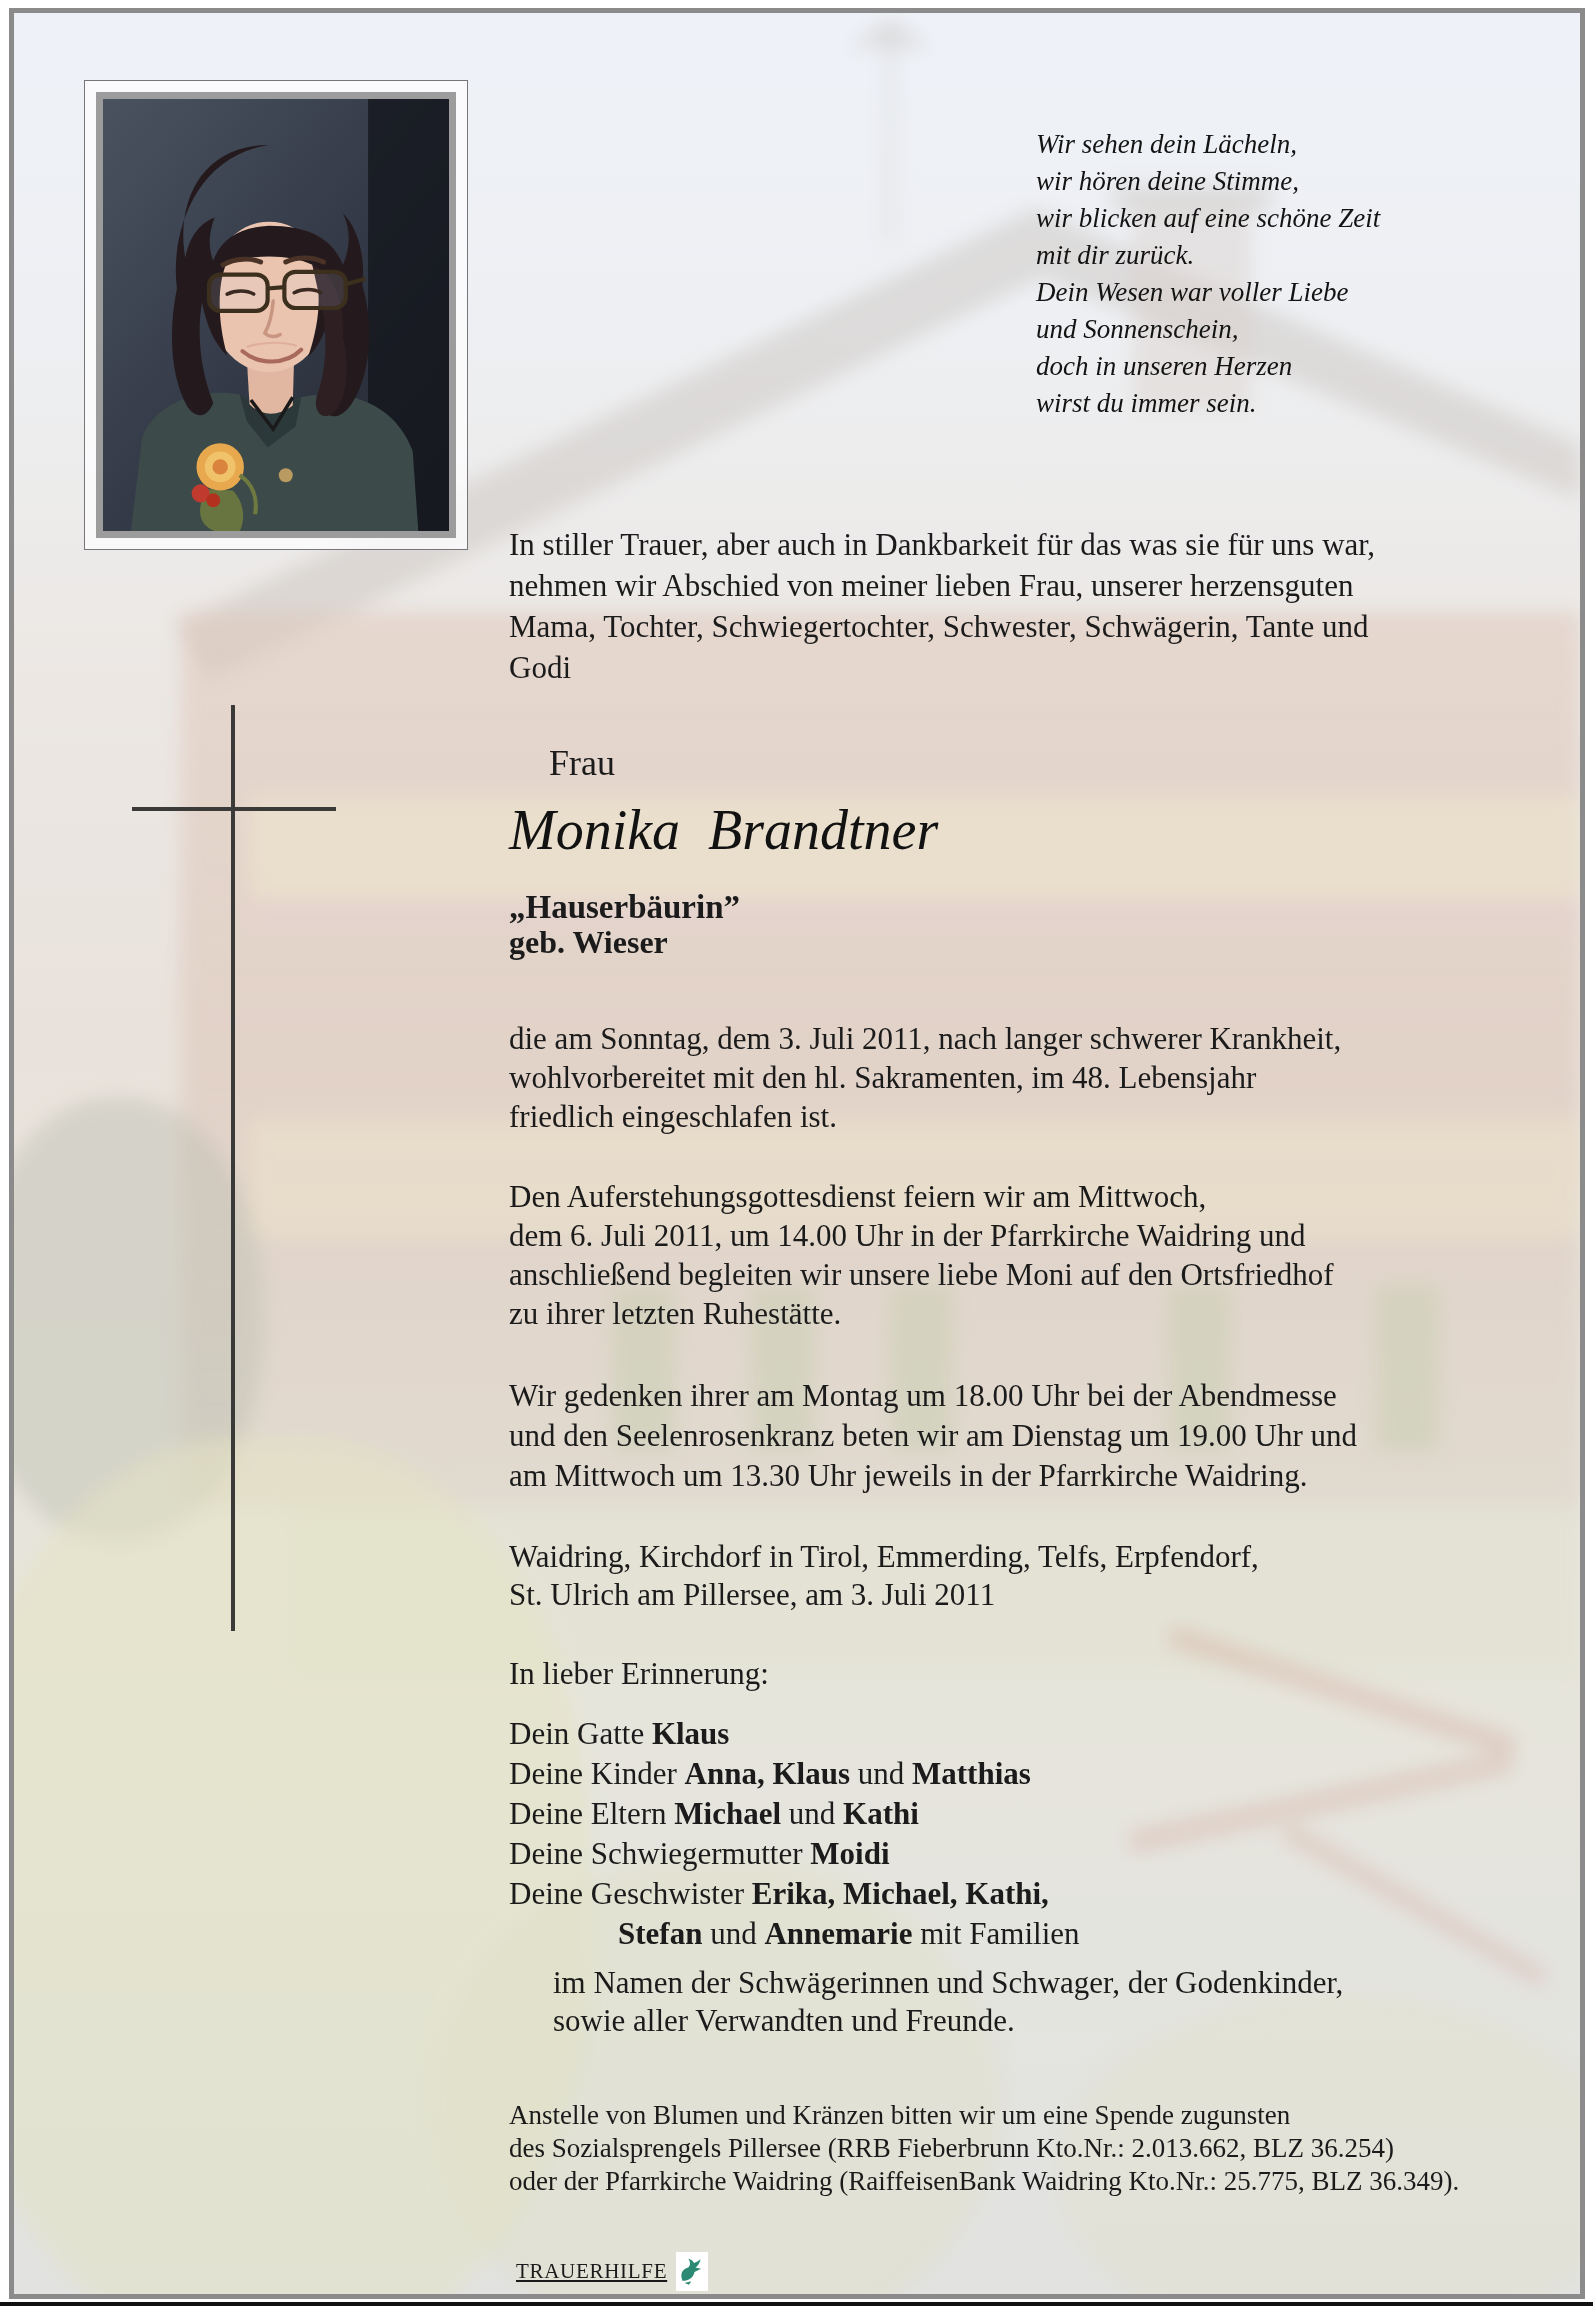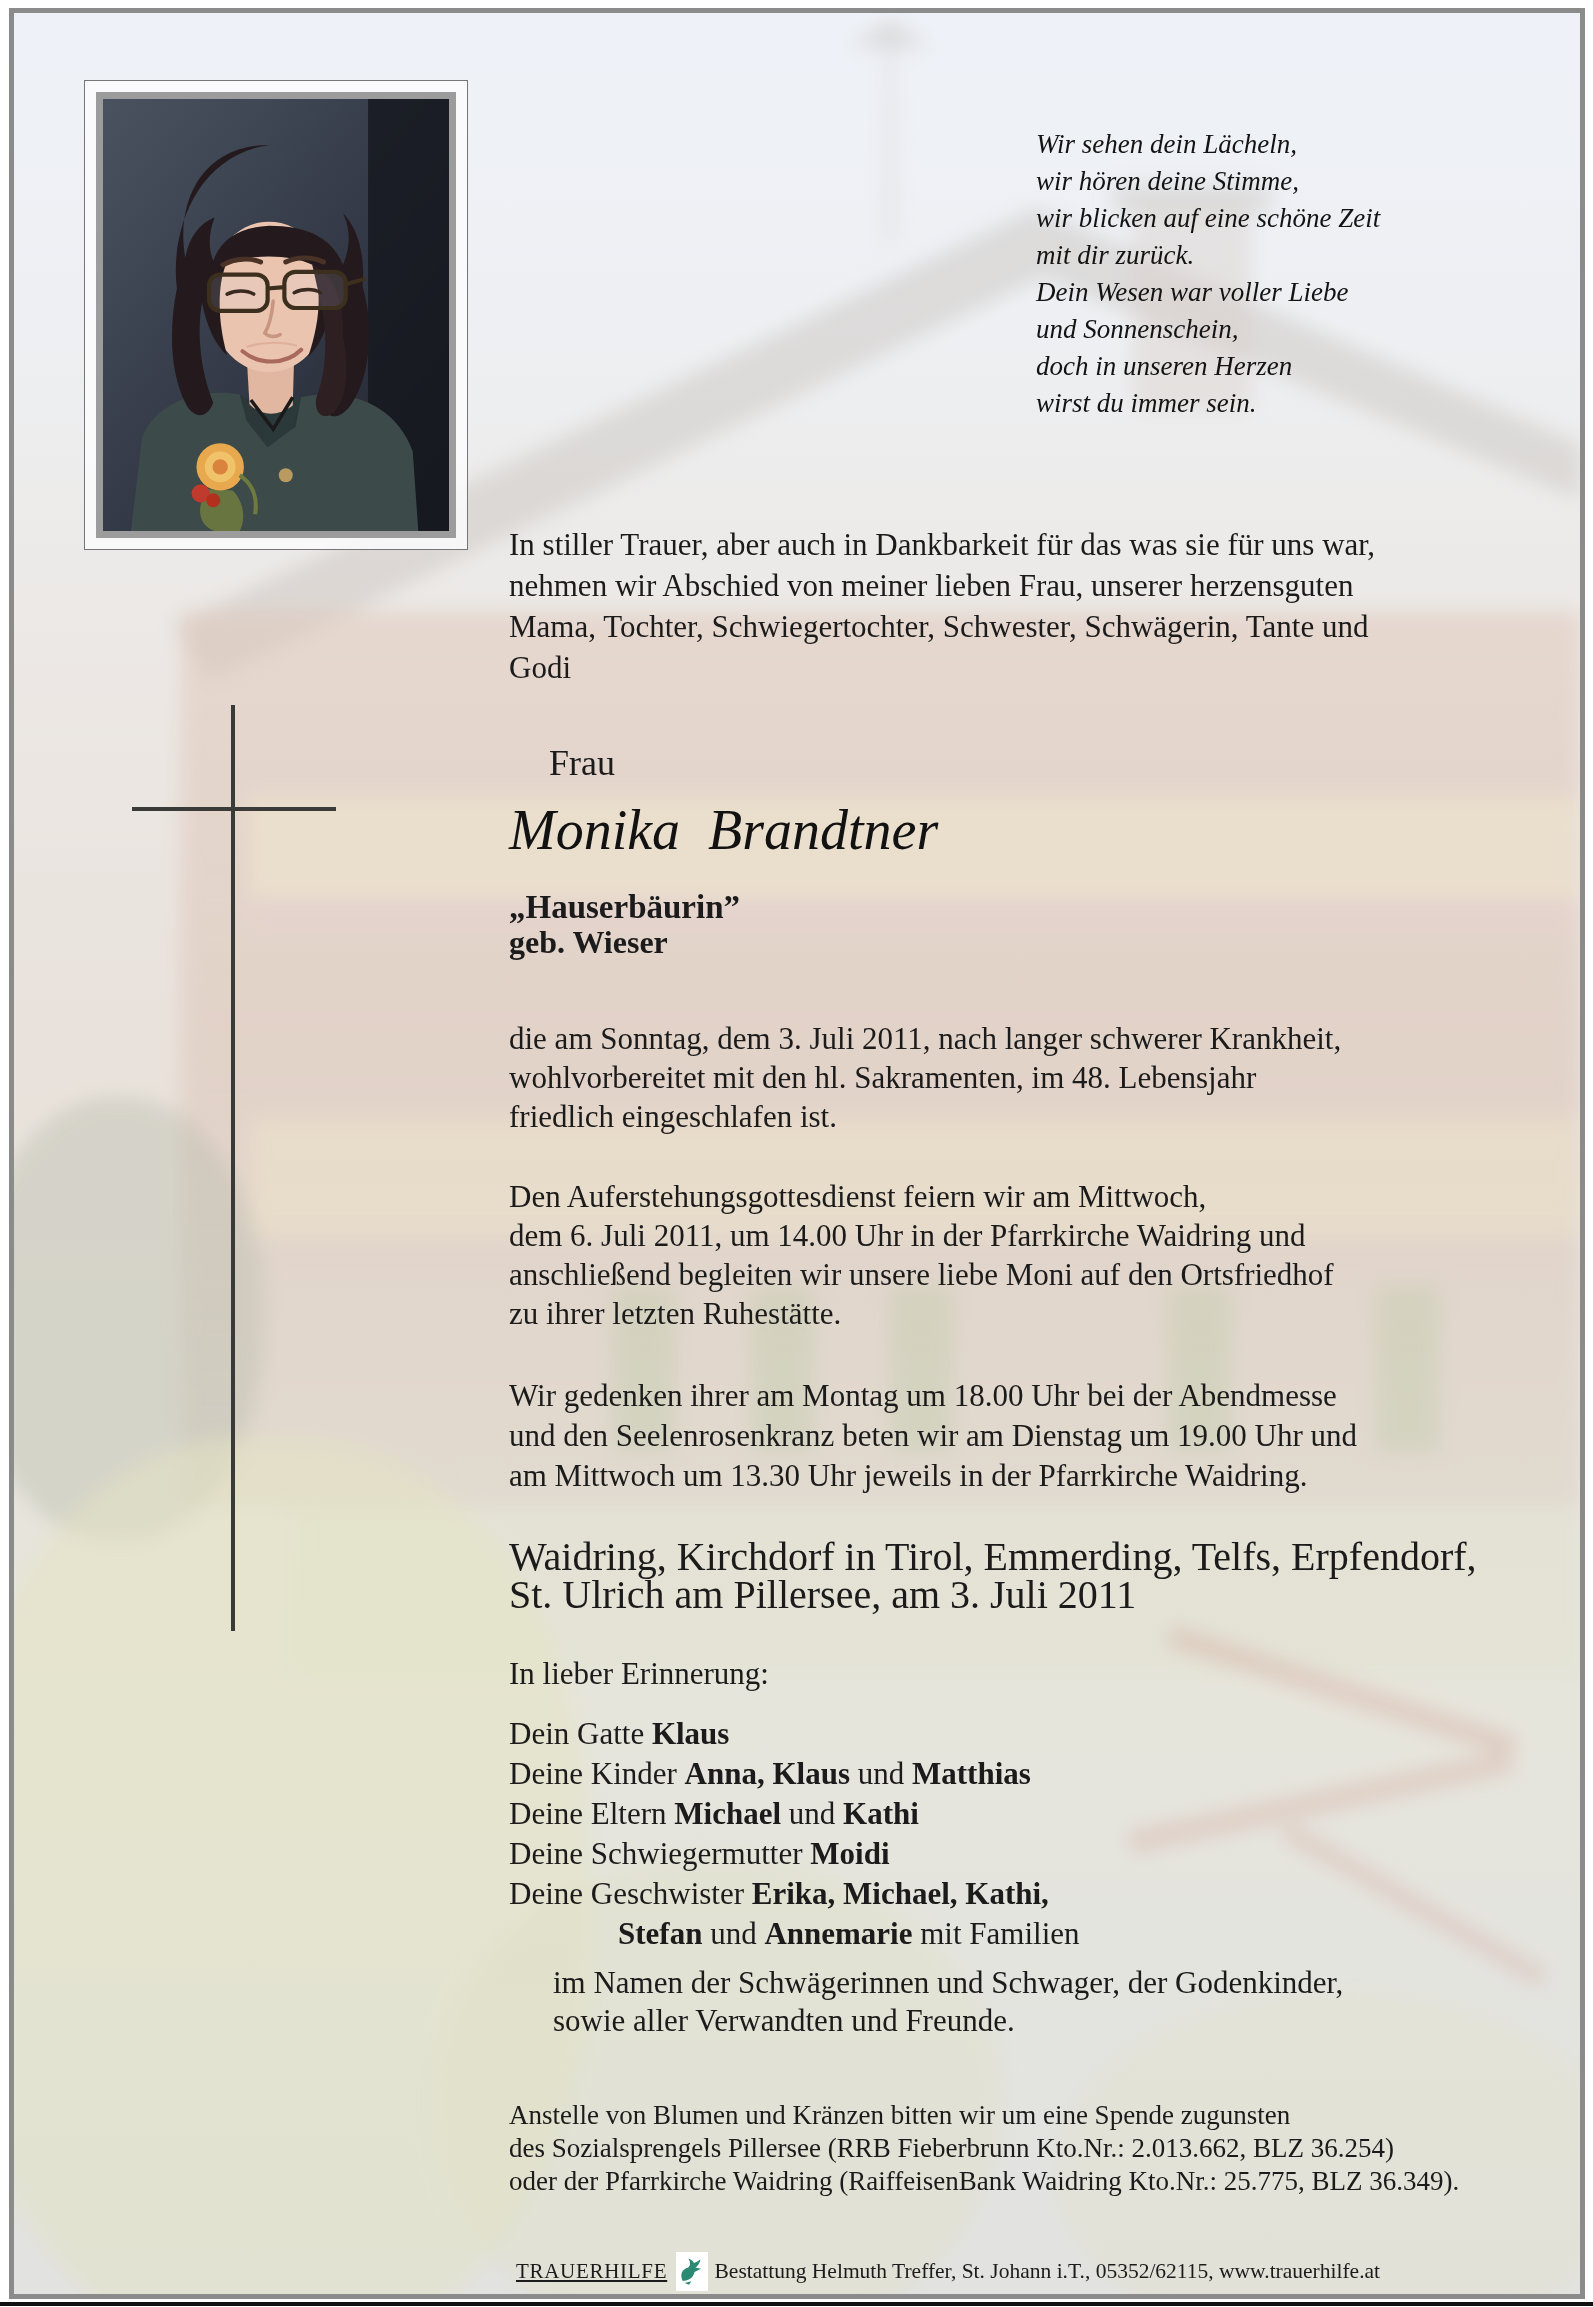--- a/index.html
+++ b/index.html
@@ -44,21 +44,21 @@
   .intro{top:511px;font-size:31px;line-height:41px;}
   .title-frau{top:729px;font-size:36px;margin-left:40px;}
   .name{
     top:785px;font-size:56px;font-style:italic;white-space:pre;color:#121212;
   }
   .nickname{top:876px;font-size:33px;font-weight:bold;}
   .maiden{top:911px;font-size:32px;font-weight:bold;}
   .passing{top:1006px;font-size:31px;line-height:39px;}
   .service{top:1164px;font-size:31px;line-height:39px;}
   .memorial{top:1363px;font-size:31px;line-height:40px;}
-  .places{top:1525px;font-size:40px;line-height:38px;}
+  .places{top:1525px;font-size:31px;line-height:38px;}
   .remembrance{top:1643px;font-size:31px;}
   .mourners{top:1701px;font-size:31px;line-height:40px;}
   .mourners .line .b{font-weight:bold;}
   .mourners .line:last-child{padding-left:109px;}
   .closing{top:1951px;font-size:31px;line-height:38px;margin-left:44px;}
   .donation{top:2086px;font-size:27px;line-height:33px;}
 
   
   .footer{
     position:absolute;left:502px;top:2239px;display:flex;align-items:center;white-space:nowrap;
@@ -237,20 +237,19 @@
 
     <div class="footer">
       <span class="brand">TRAUERHILFE</span>
       <span class="dove-box">
         <svg viewBox="0 0 24 28">
           <path d="M4 22 C10 22 14 19 15 14 L21 11 L15.5 10 C15.5 6 13.5 3 9.5 2 C11.5 5 11.5 8 9.5 10 C4.5 11 2.5 15 3.2 19 Z" fill="#2c8a74"></path>
           <path d="M9.5 10 C13 5.5 17.5 5.5 20.5 2.5 C19.5 8 15.5 11.5 11 12.5 Z" fill="#2c8a74"></path>
           <path d="M6 24 L12 22.5 L10 25.5 Z" fill="#2c8a74"></path>
         </svg>
       </span>
-      <span class="address">Bestattung Helmuth Treffer, St. Johann i.T., 05352/62115, www.trauerhilfe.at</span>
     </div>
 
   </div>
 </div>
 
 <div class="bottom-strip"></div>
 
 
 </body></html>

